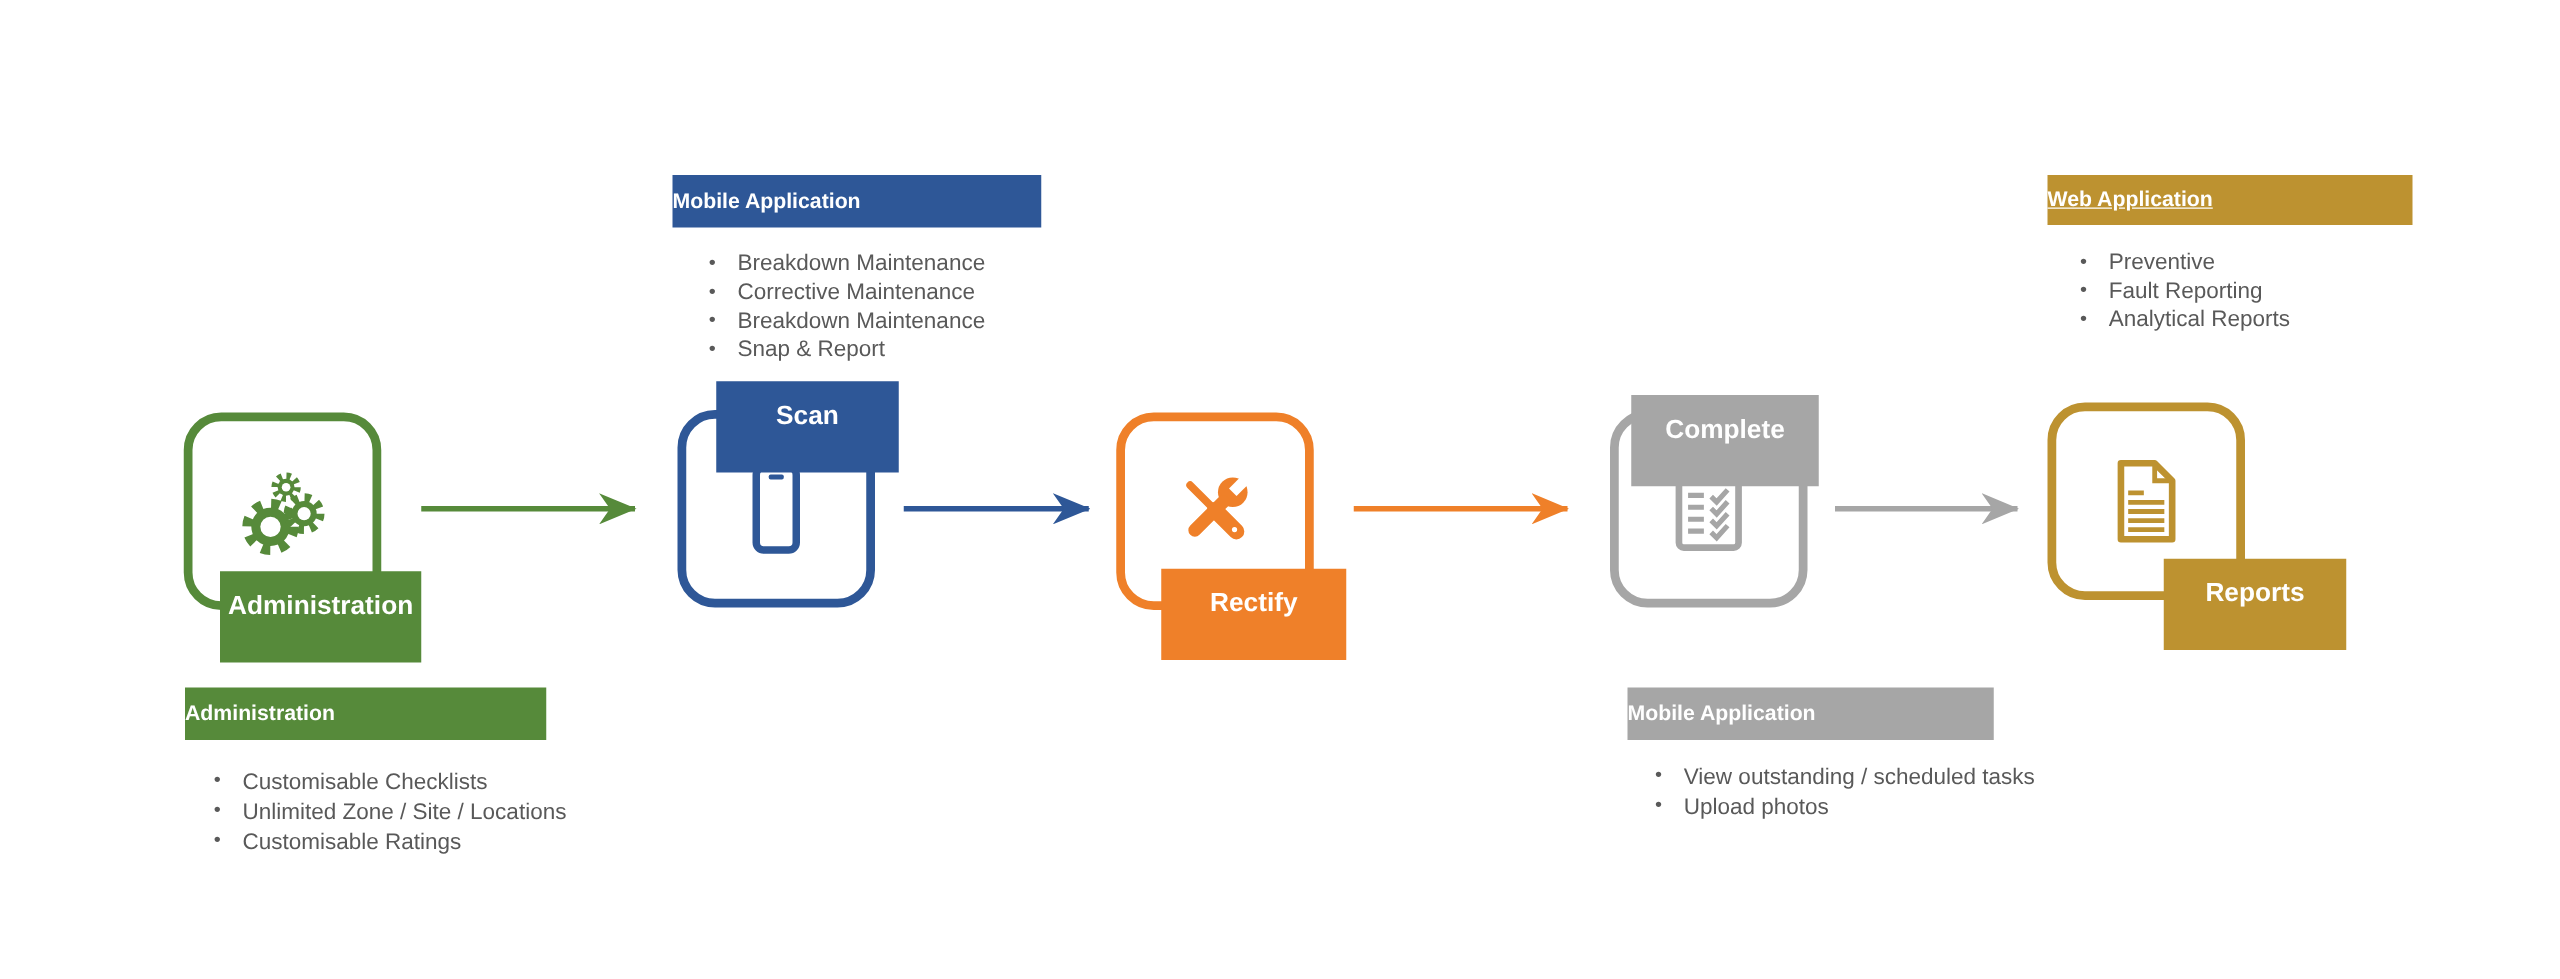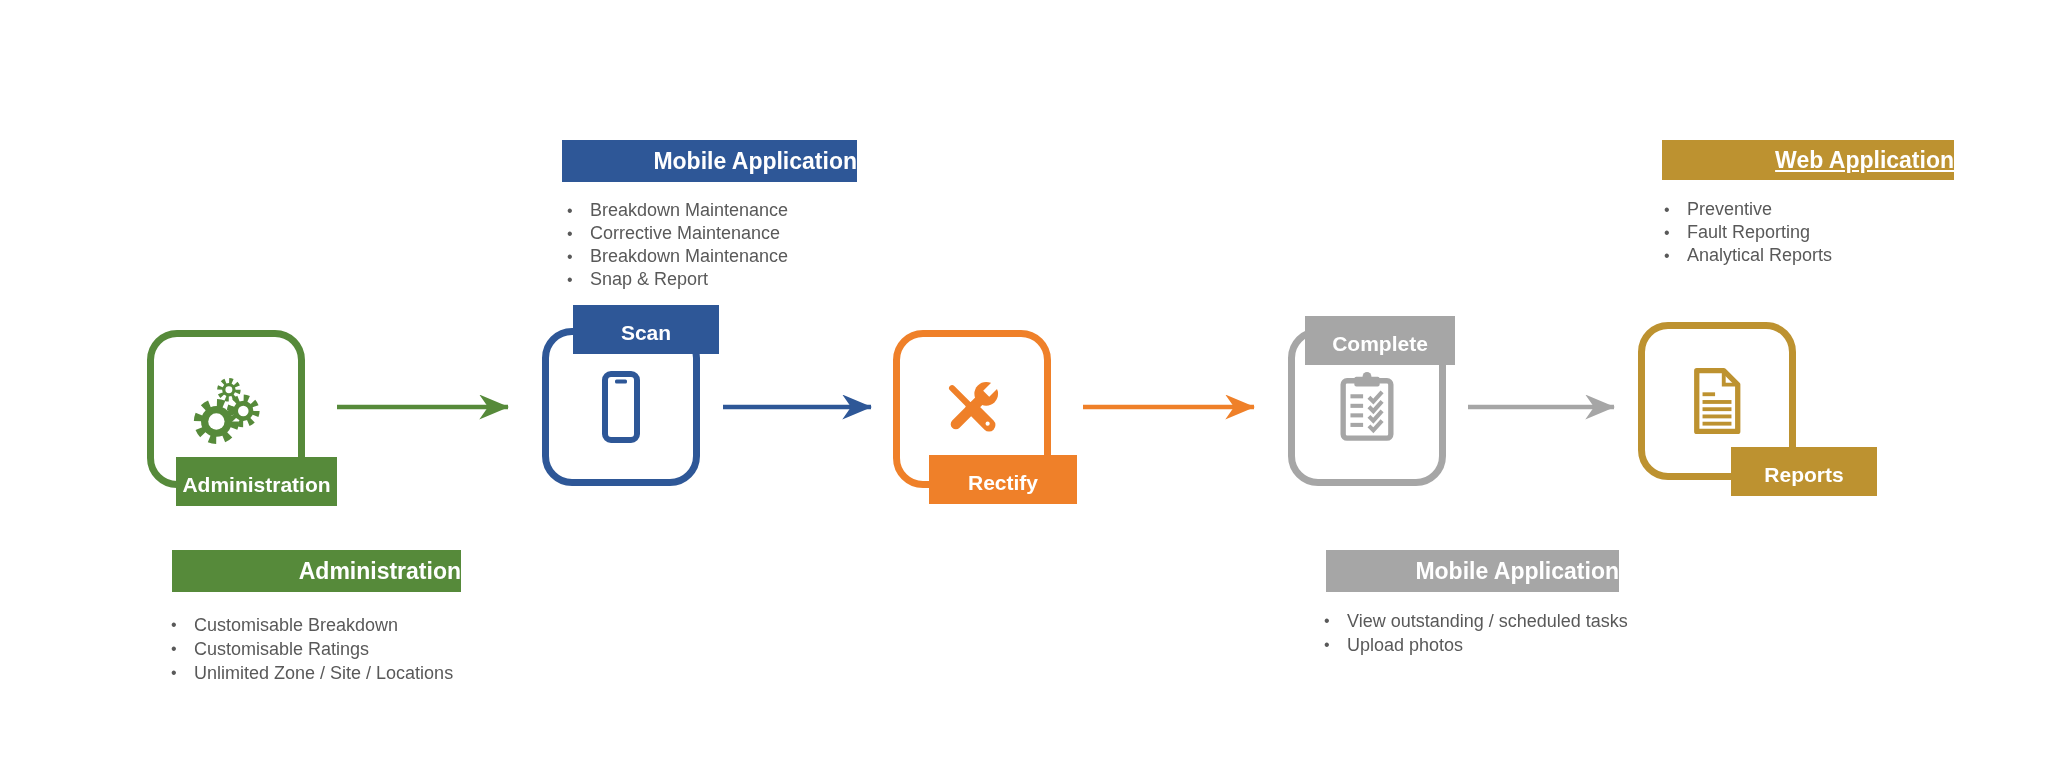--- a/index.html
+++ b/index.html
@@ -17,26 +17,26 @@
     border:7px solid #000;border-radius:30px;background:#fff;z-index:2;
     display:flex;align-items:center;justify-content:center;
   }
   .square.green-b{border-color:var(--green);}
   .square.blue-b{border-color:var(--blue);}
   .square.orange-b{border-color:var(--orange);}
   .square.gray-b{border-color:var(--gray);}
   .square.gold-b{border-color:var(--gold);}
 
   .tag{
-    position:absolute;height:49px;line-height:55px;z-index:3;
+    position:absolute;height:73px;line-height:55px;z-index:3;
     color:#fff;font-size:21px;font-weight:bold;text-align:center;
   }
   .hdr{
     position:absolute;height:42px;line-height:42px;z-index:3;
-    color:#fff;font-size:23px;font-weight:bold;text-align:right;margin-left:24px;
+    color:#fff;font-size:17px;font-weight:bold;text-align:left;
   }
   .green-bg{background:var(--green);}
   .blue-bg{background:var(--blue);}
   .orange-bg{background:var(--orange);}
   .gray-bg{background:var(--gray);}
   .gold-bg{background:var(--gold);}
 
   .callout-list{
     position:absolute;margin:12px;padding:0;list-style:none;z-index:3;
     color:var(--text_gray);font-size:18px;line-height:23px;
@@ -162,23 +162,23 @@
 
   <div class="hdr gold-bg" style="left:1638px;top:140px;width:292px;height:40px;line-height:40px;text-decoration:underline;">Web Application</div>
   <ul class="callout-list" style="left:1645px;top:186px;">
     <li>Preventive</li>
     <li>Fault Reporting</li>
     <li>Analytical Reports</li>
   </ul>
 
   <div class="hdr green-bg" style="left:148px;top:550px;width:289px;">Administration</div>
   <ul class="callout-list" style="left:152px;top:601px;line-height:24px;">
-    <li>Customisable Breakdown</li>
+    <li>Customisable Checklists</li>
+    <li>Unlimited Zone / Site / Locations</li>
     <li>Customisable Ratings</li>
-    <li>Unlimited Zone / Site / Locations</li>
   </ul>
 
   <div class="hdr gray-bg" style="left:1302px;top:550px;width:293px;">Mobile Application</div>
   <ul class="callout-list" style="left:1305px;top:597px;line-height:24px;">
     <li>View outstanding / scheduled tasks</li>
     <li>Upload photos</li>
   </ul>
 
 </div>
 

